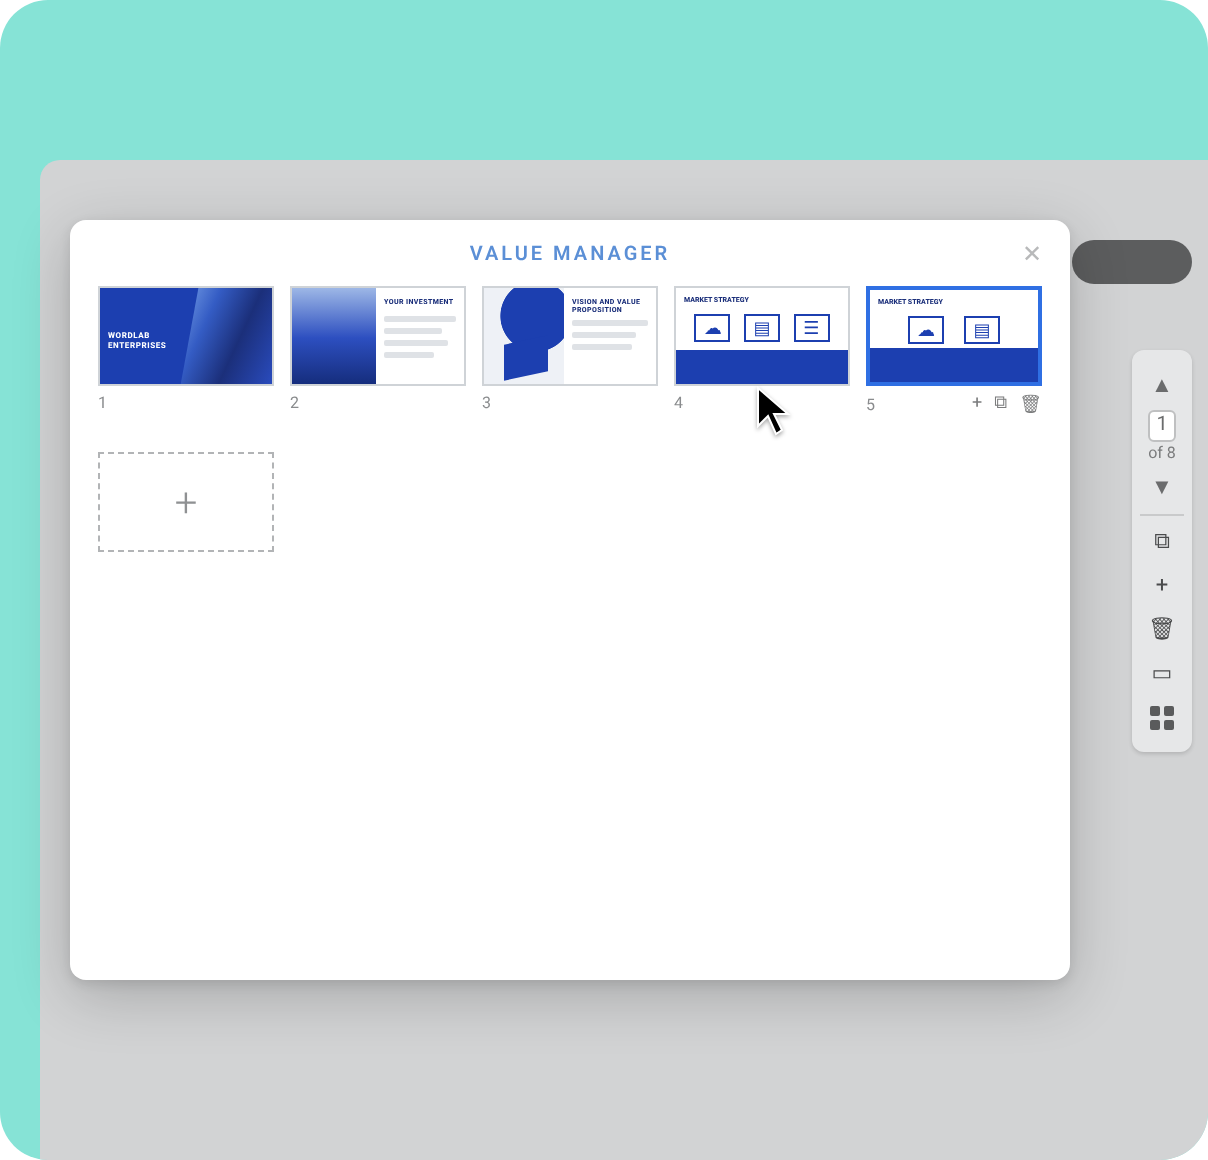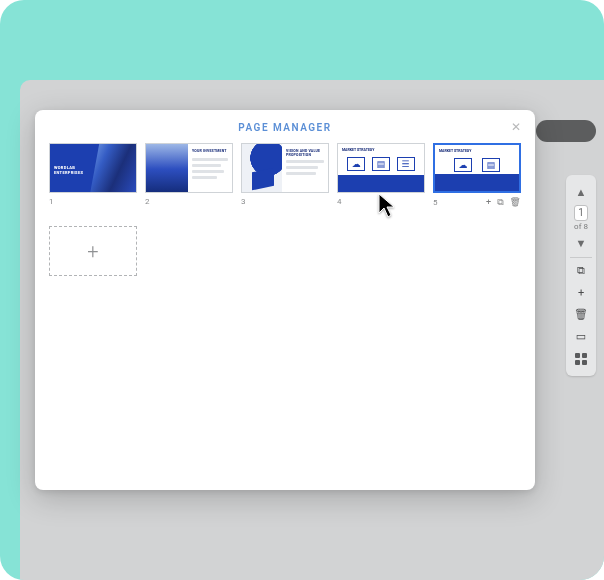--- a/index.html
+++ b/index.html
@@ -184,21 +184,21 @@
       <span class="grid-icon">
           <i></i>
           <i></i>
           <i></i>
           <i></i>
         </span>
     </div>
   </div>
 
   <div class="modal">
-    <div class="modal-title">PAGE MANAGER</div>
+    <div class="modal-title">VALUE MANAGER</div>
     <div class="modal-close">
         <span>✕</span>
       </div>
 
     <div class="thumb-row">
 
       <div class="thumb-cell">
         <div class="thumb">
           <div class="t1-bg"></div>
             <div class="t1-img"></div>

